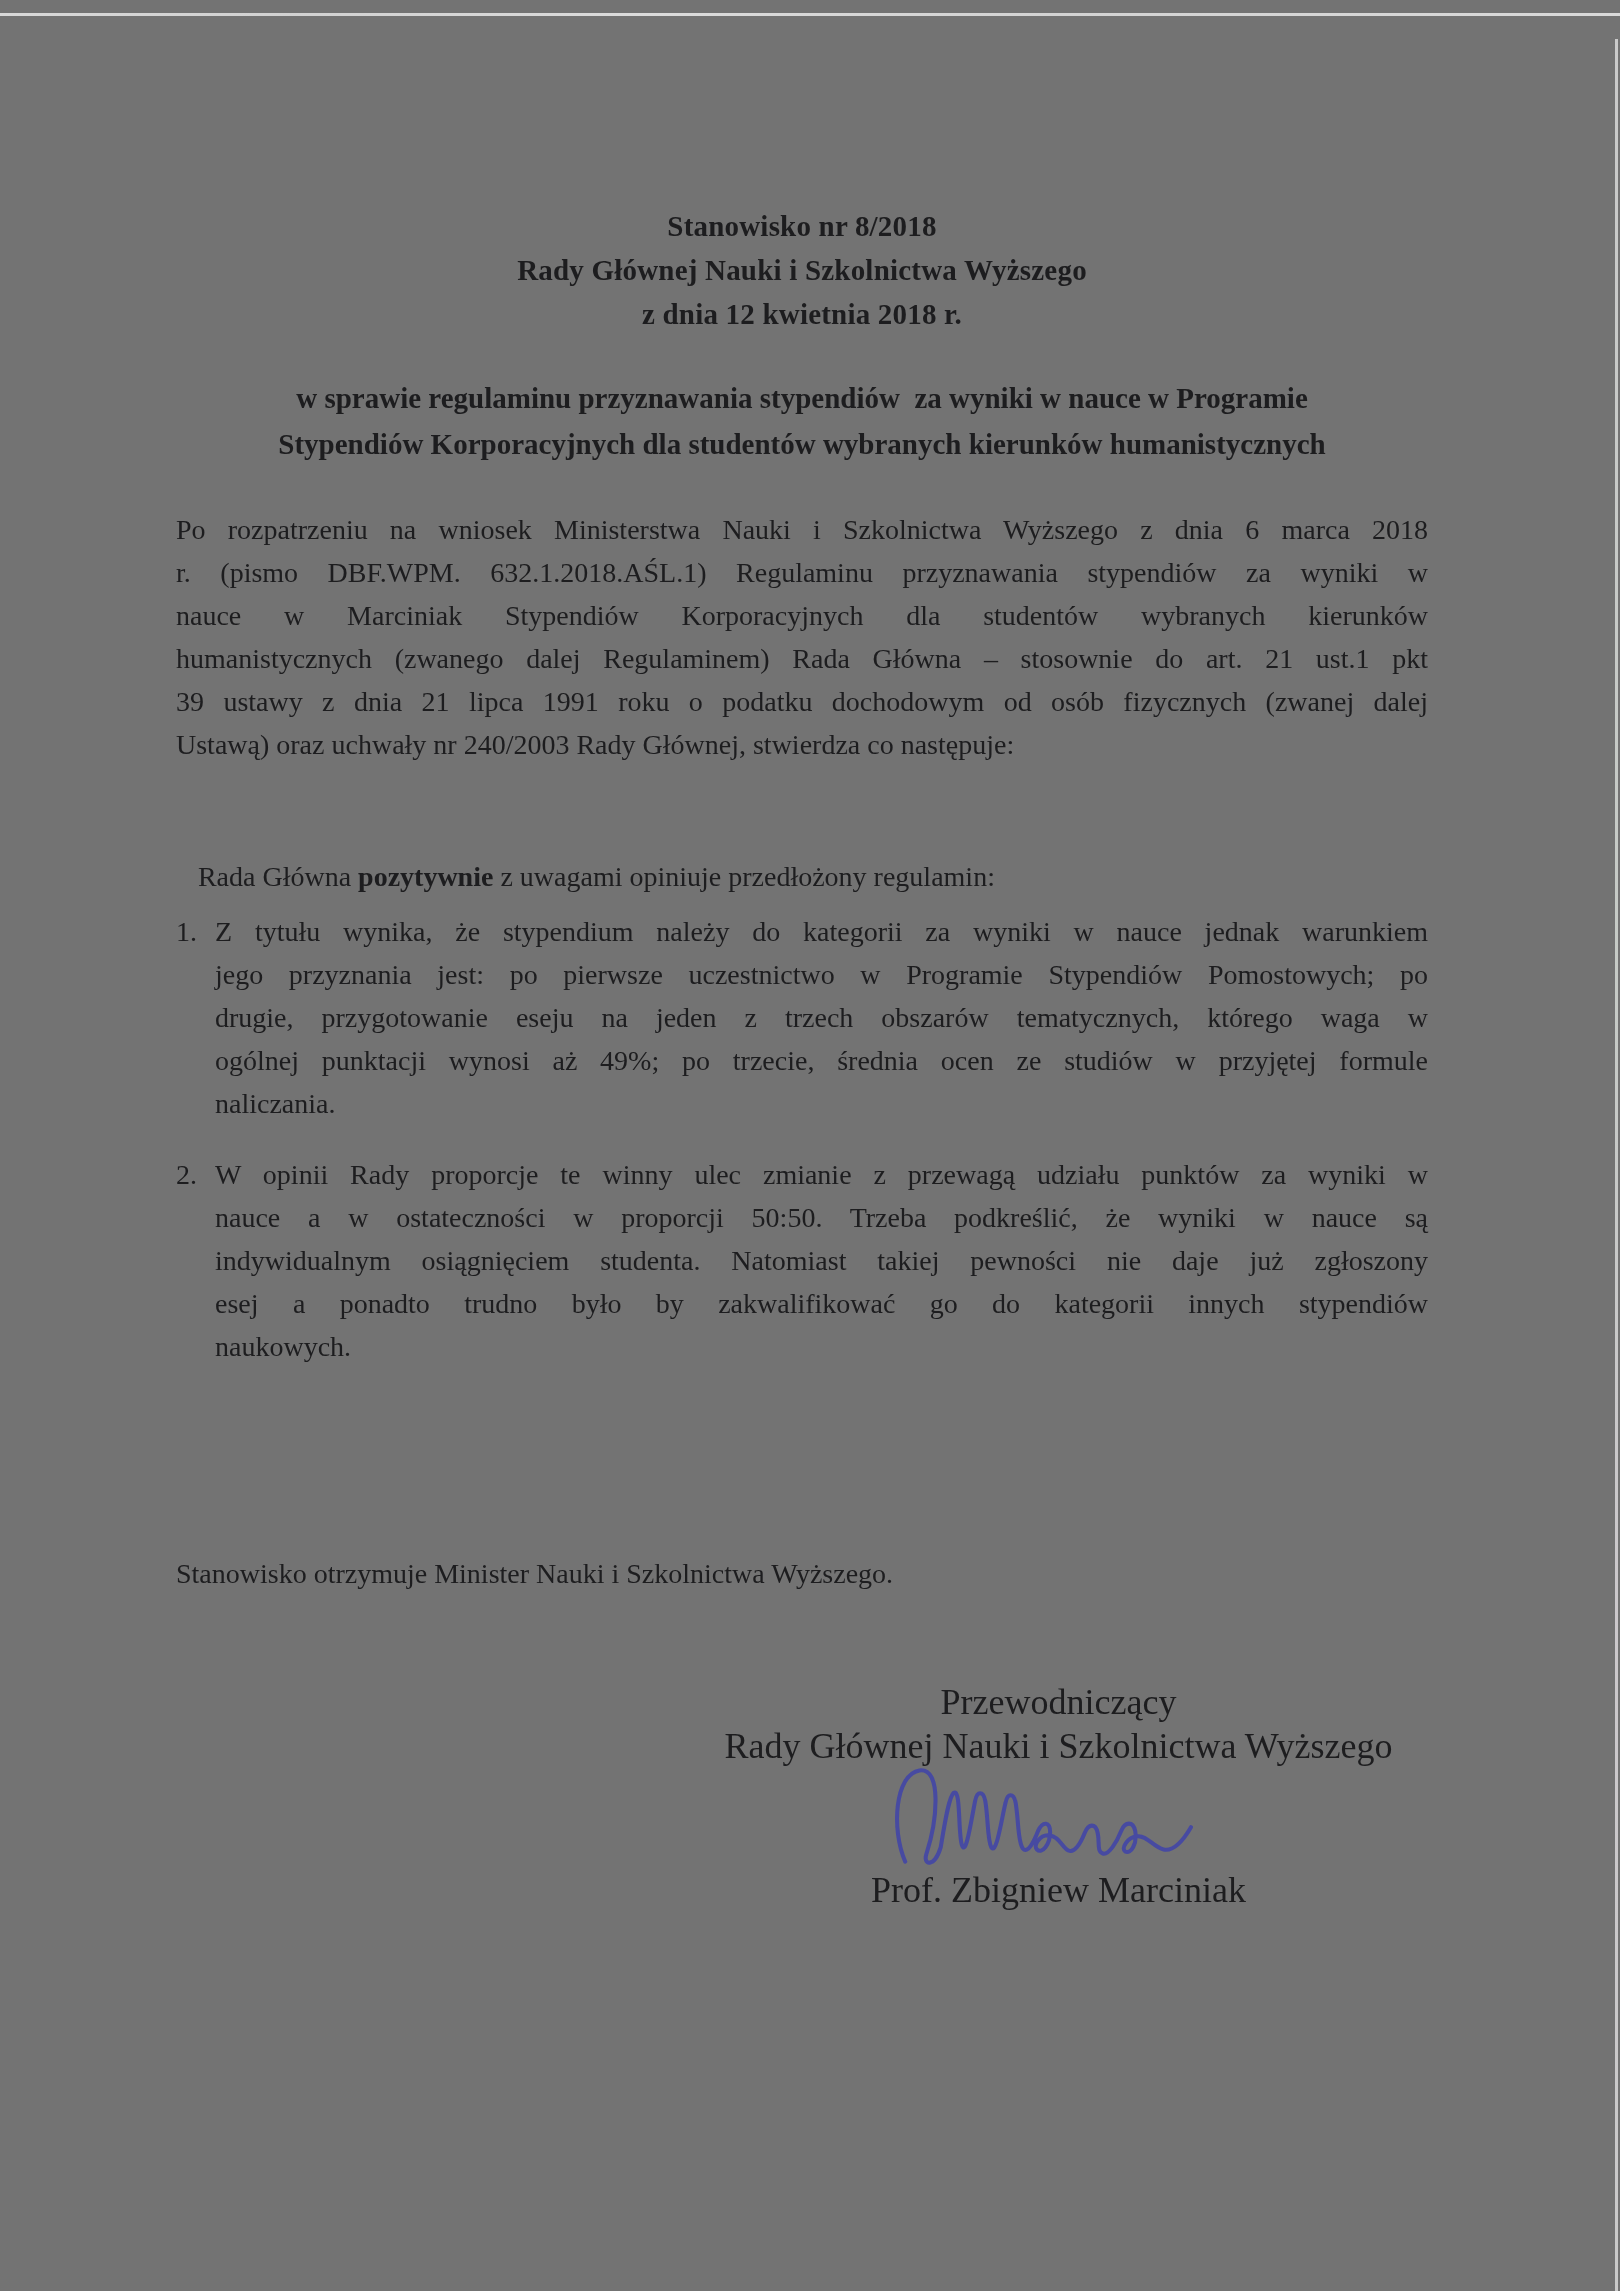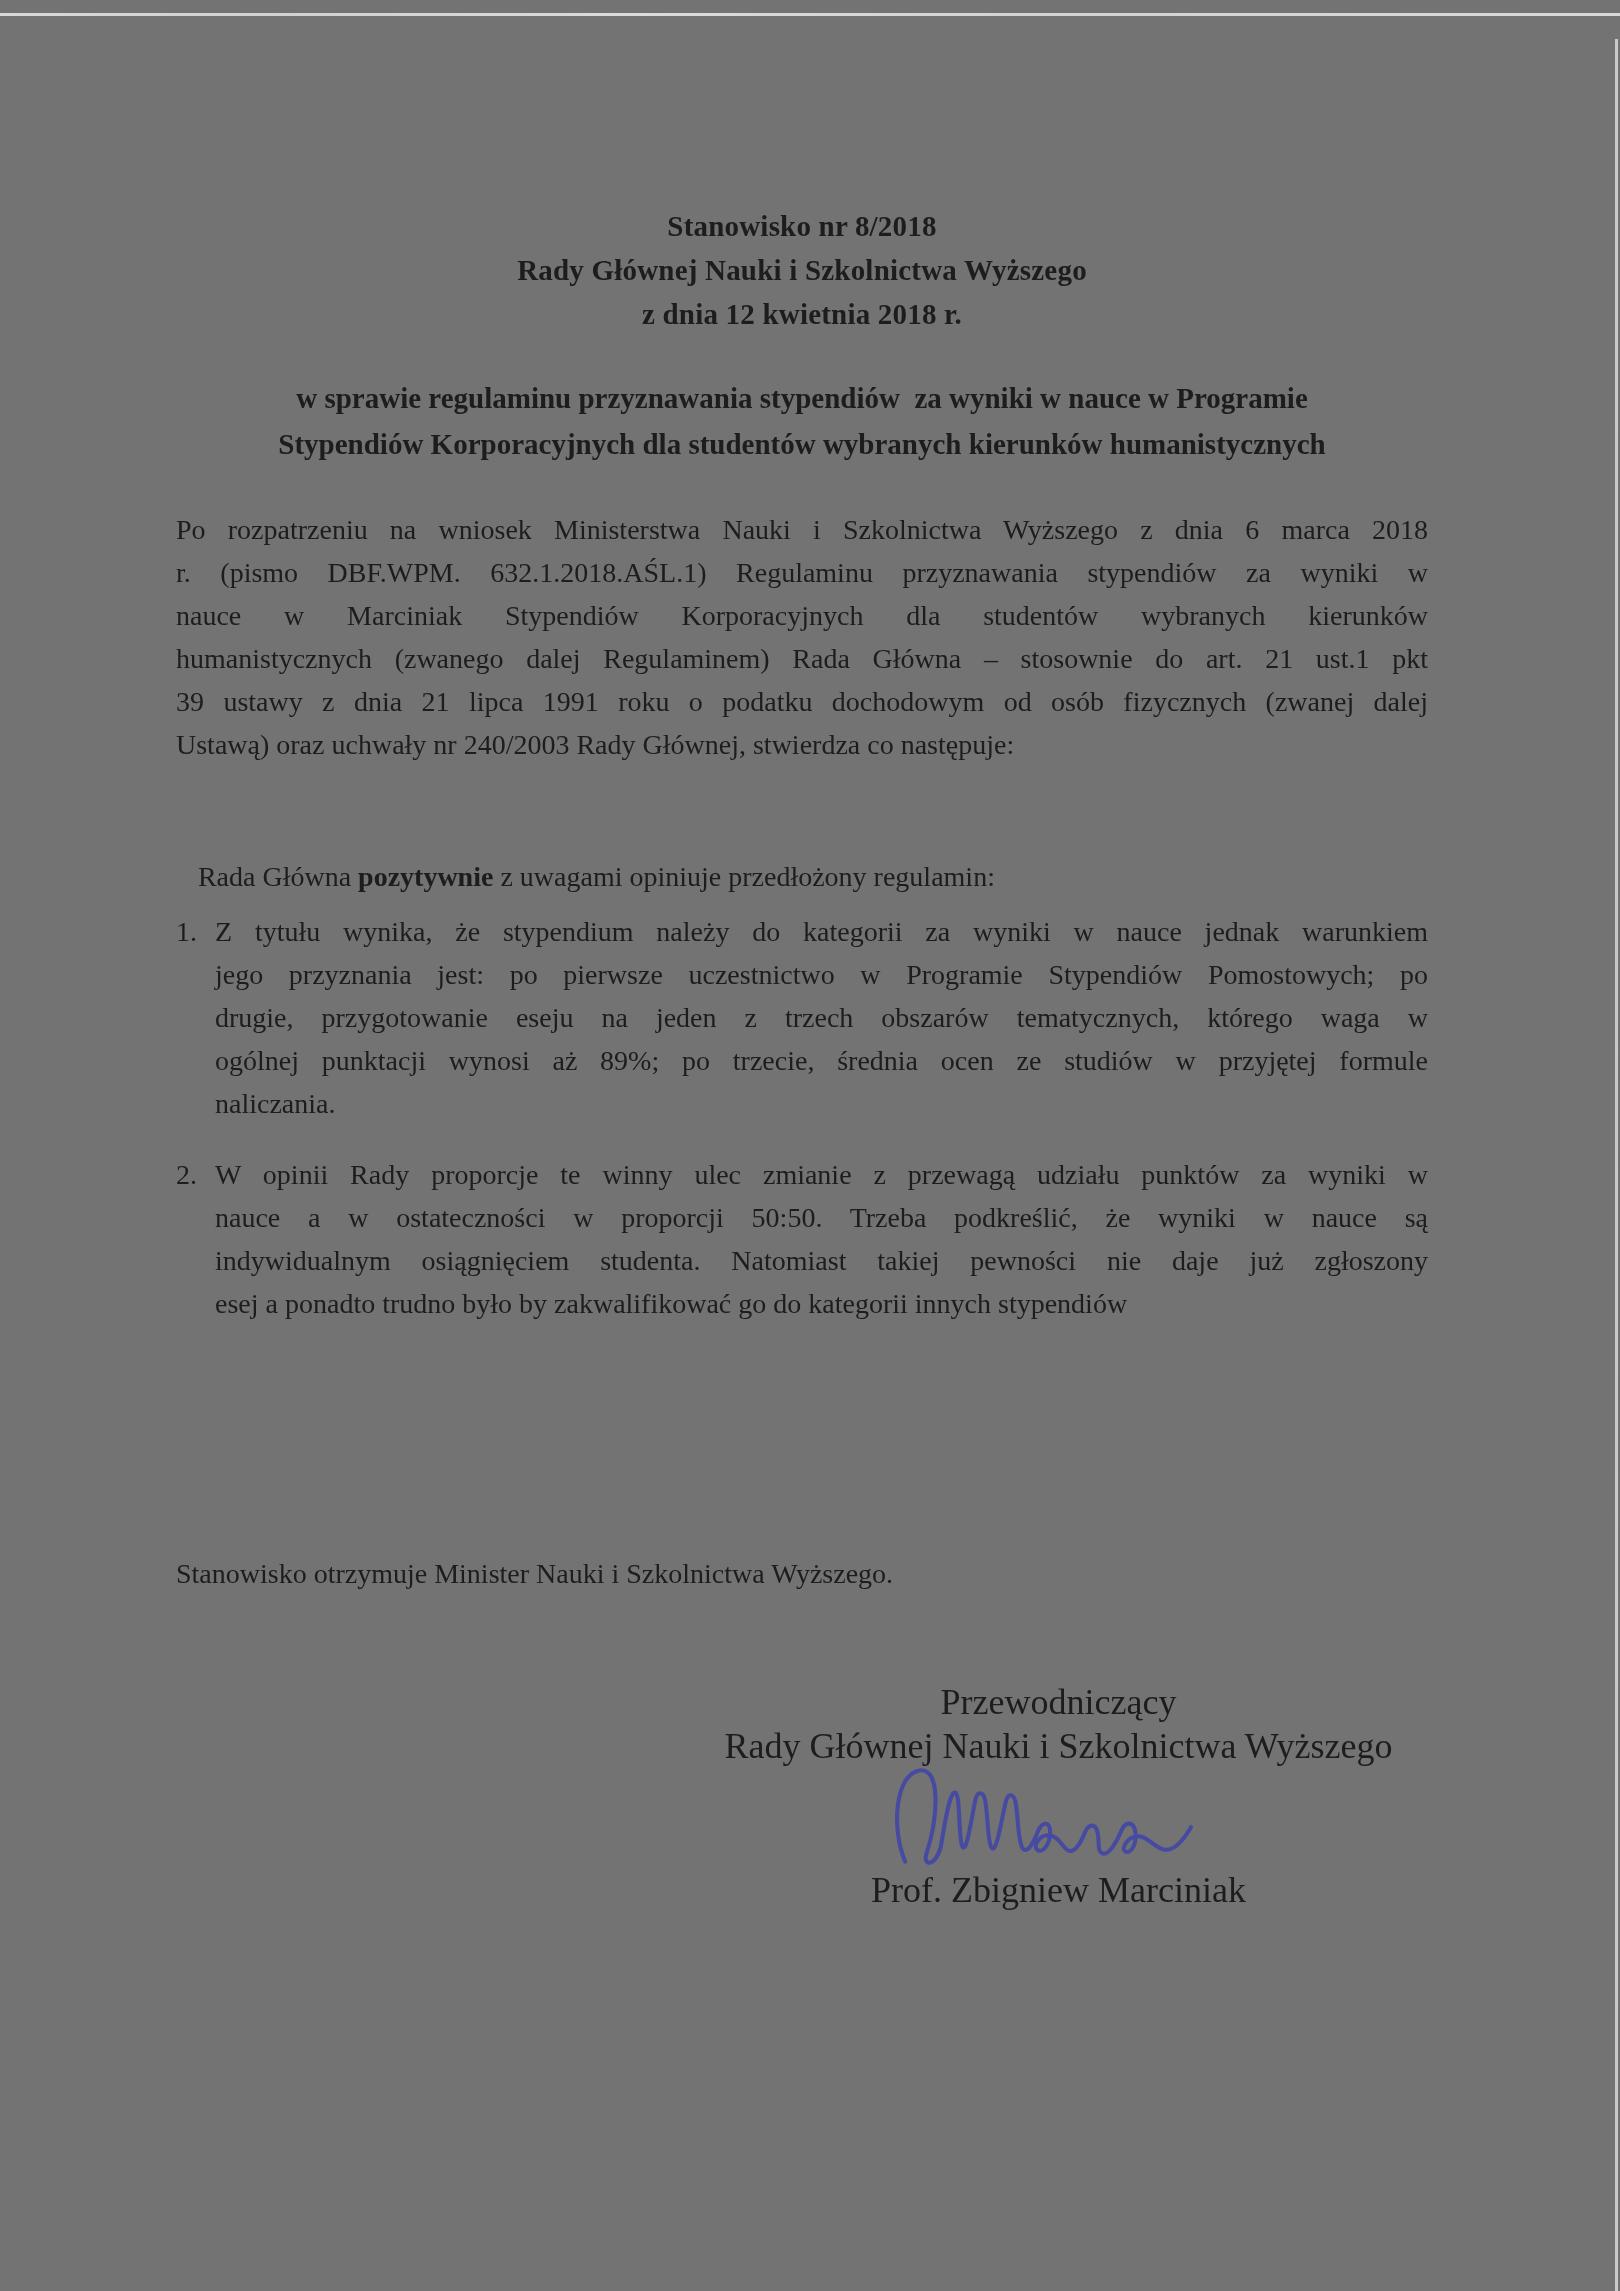--- a/index.html
+++ b/index.html
@@ -76,32 +76,33 @@
     </section>
 
   <p class="block opinion"><span>Rada Główna </span><strong>pozytywnie</strong><span> z uwagami opiniuje przedłożony regulamin:</span></p>
 
   <div class="block list-item item-1">
     <span class="item-num">1.</span>
     <div class="item-body">
         <div class="line">Z tytułu wynika, że stypendium należy do kategorii za wyniki w nauce jednak warunkiem</div>
         <div class="line">jego przyznania jest: po pierwsze uczestnictwo w Programie Stypendiów Pomostowych; po</div>
         <div class="line">drugie, przygotowanie eseju na jeden z trzech obszarów tematycznych, którego waga w</div>
-        <div class="line">ogólnej punktacji wynosi aż 89%; po trzecie, średnia ocen ze studiów w przyjętej formule</div>
+        <div class="line">ogólnej punktacji wynosi aż 49%; po trzecie, średnia ocen ze studiów w przyjętej formule</div>
         <div class="line">naliczania.</div>
       </div>
   </div>
 
   <div class="block list-item item-2">
     <span class="item-num">2.</span>
     <div class="item-body">
         <div class="line">W opinii Rady proporcje te winny ulec zmianie z przewagą udziału punktów za wyniki w</div>
         <div class="line">nauce a w ostateczności w proporcji 50:50. Trzeba podkreślić, że wyniki w nauce są</div>
         <div class="line">indywidualnym osiągnięciem studenta. Natomiast takiej pewności nie daje już zgłoszony</div>
         <div class="line">esej a ponadto trudno było by zakwalifikować go do kategorii innych stypendiów</div>
+        <div class="line">naukowych.</div>
       </div>
   </div>
 
   <p class="block distribution">Stanowisko otrzymuje Minister Nauki i Szkolnictwa Wyższego.</p>
 
   <div class="signature-block">
     <div>Przewodniczący</div>
     <div>Rady Głównej Nauki i Szkolnictwa Wyższego</div>
     <svg class="signature-svg" width="304" height="106" viewBox="0 0 300 104" fill="none" xmlns="http://www.w3.org/2000/svg">
       <path d="M16 98

